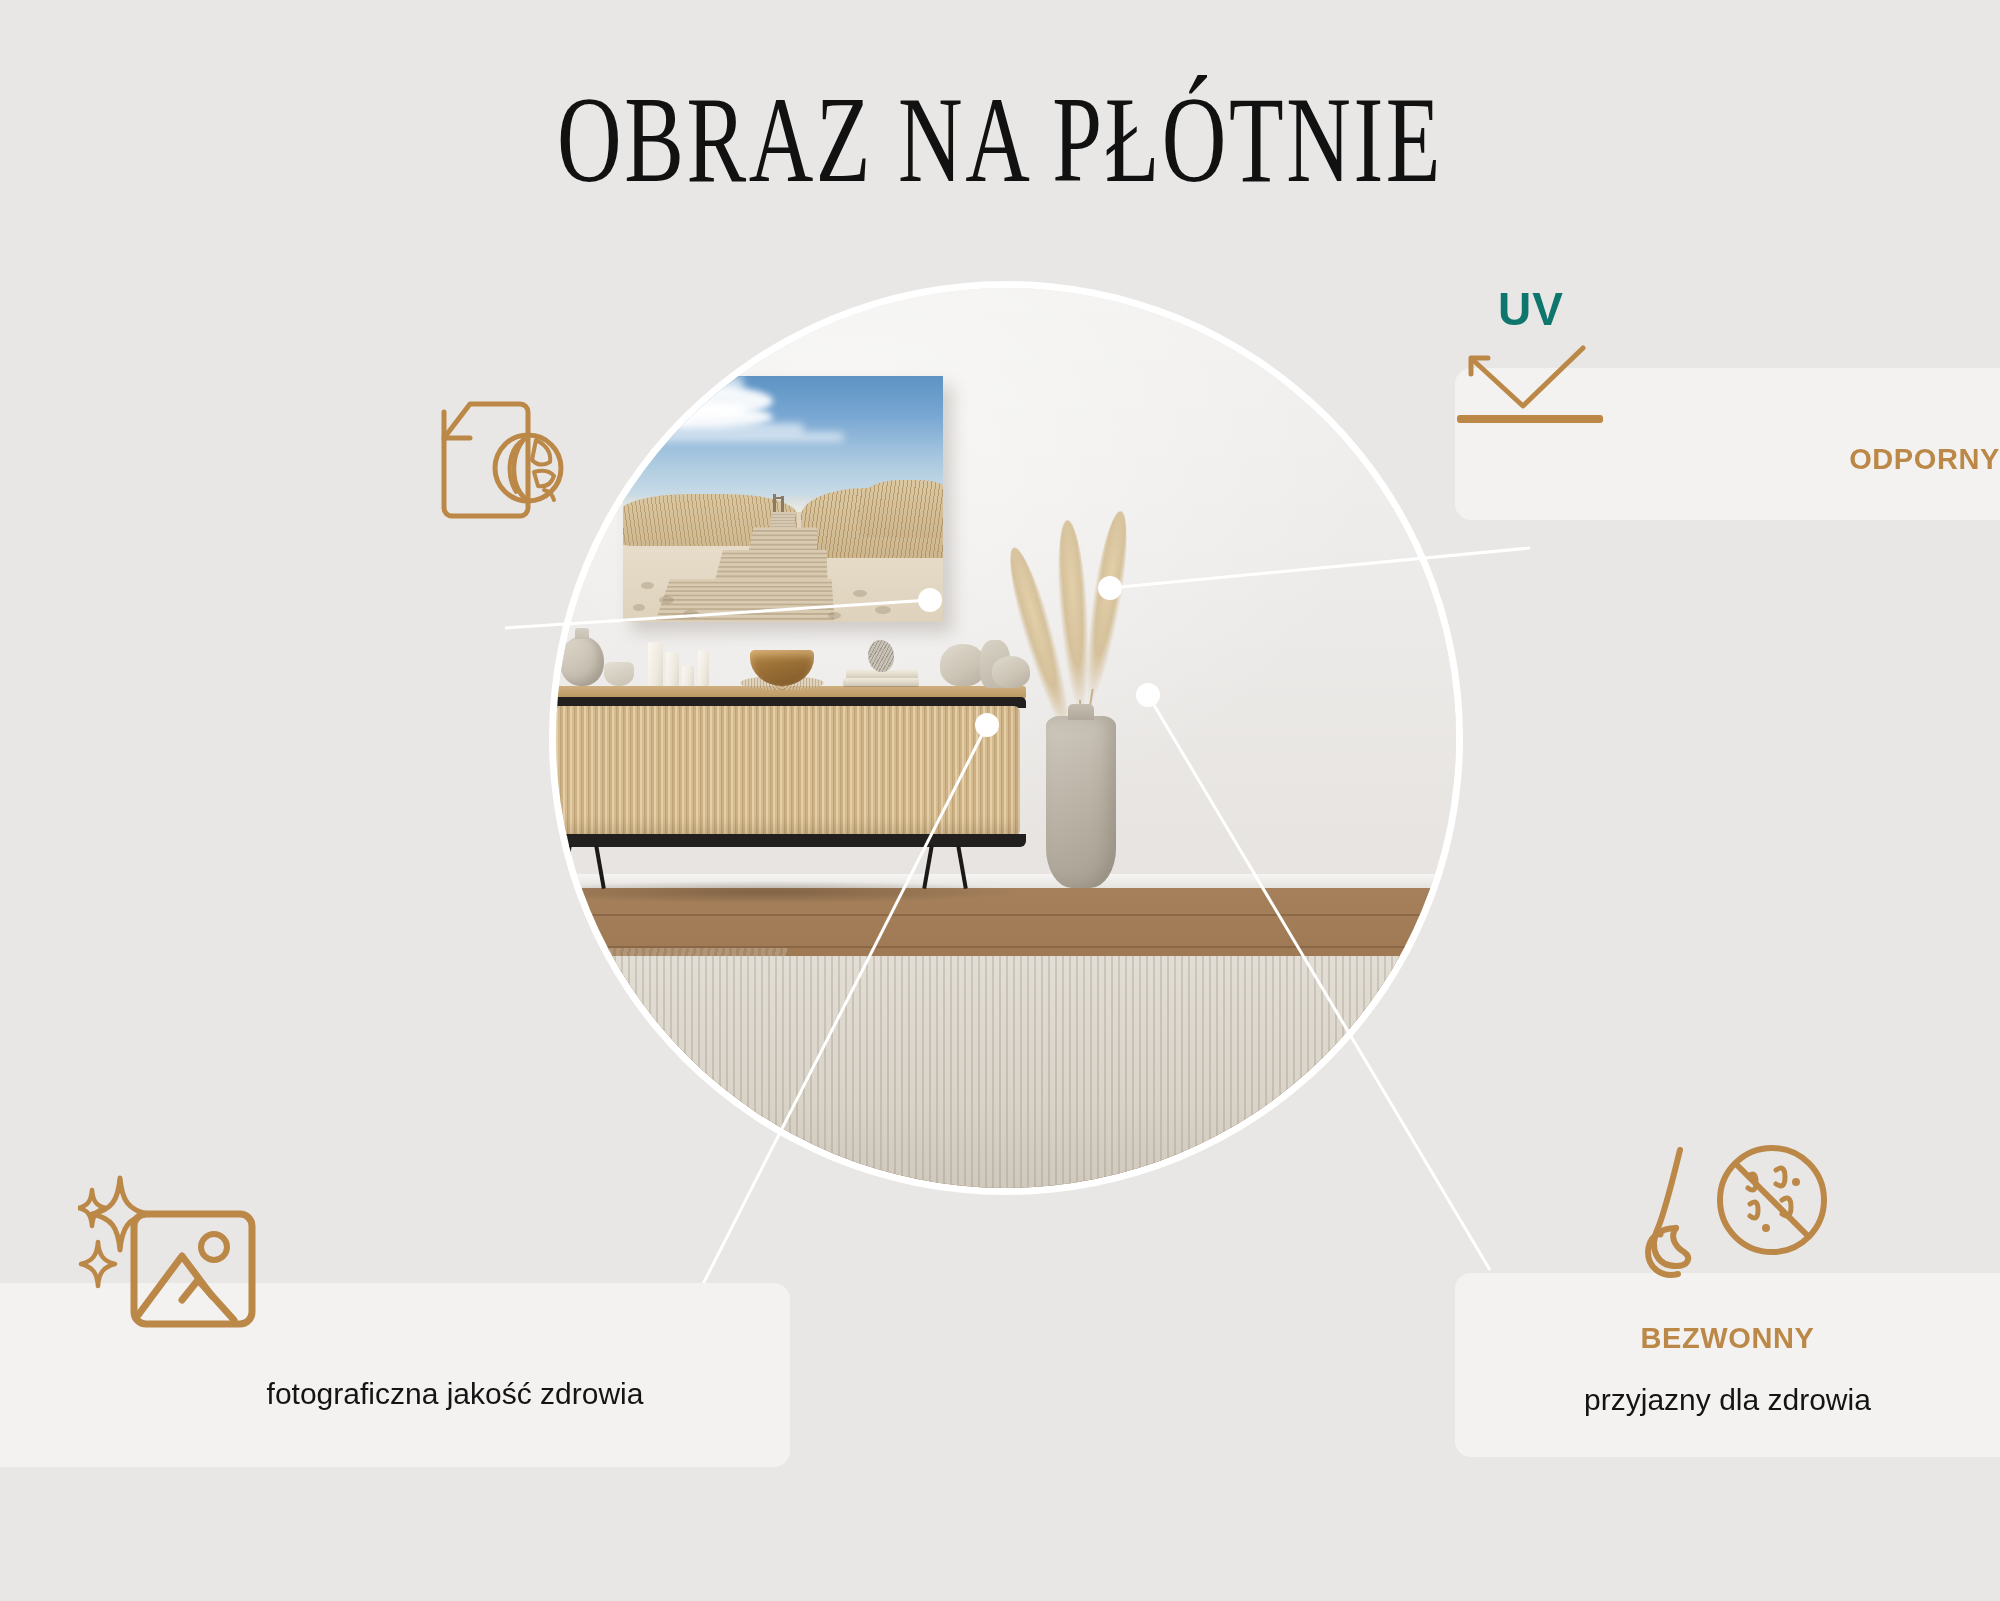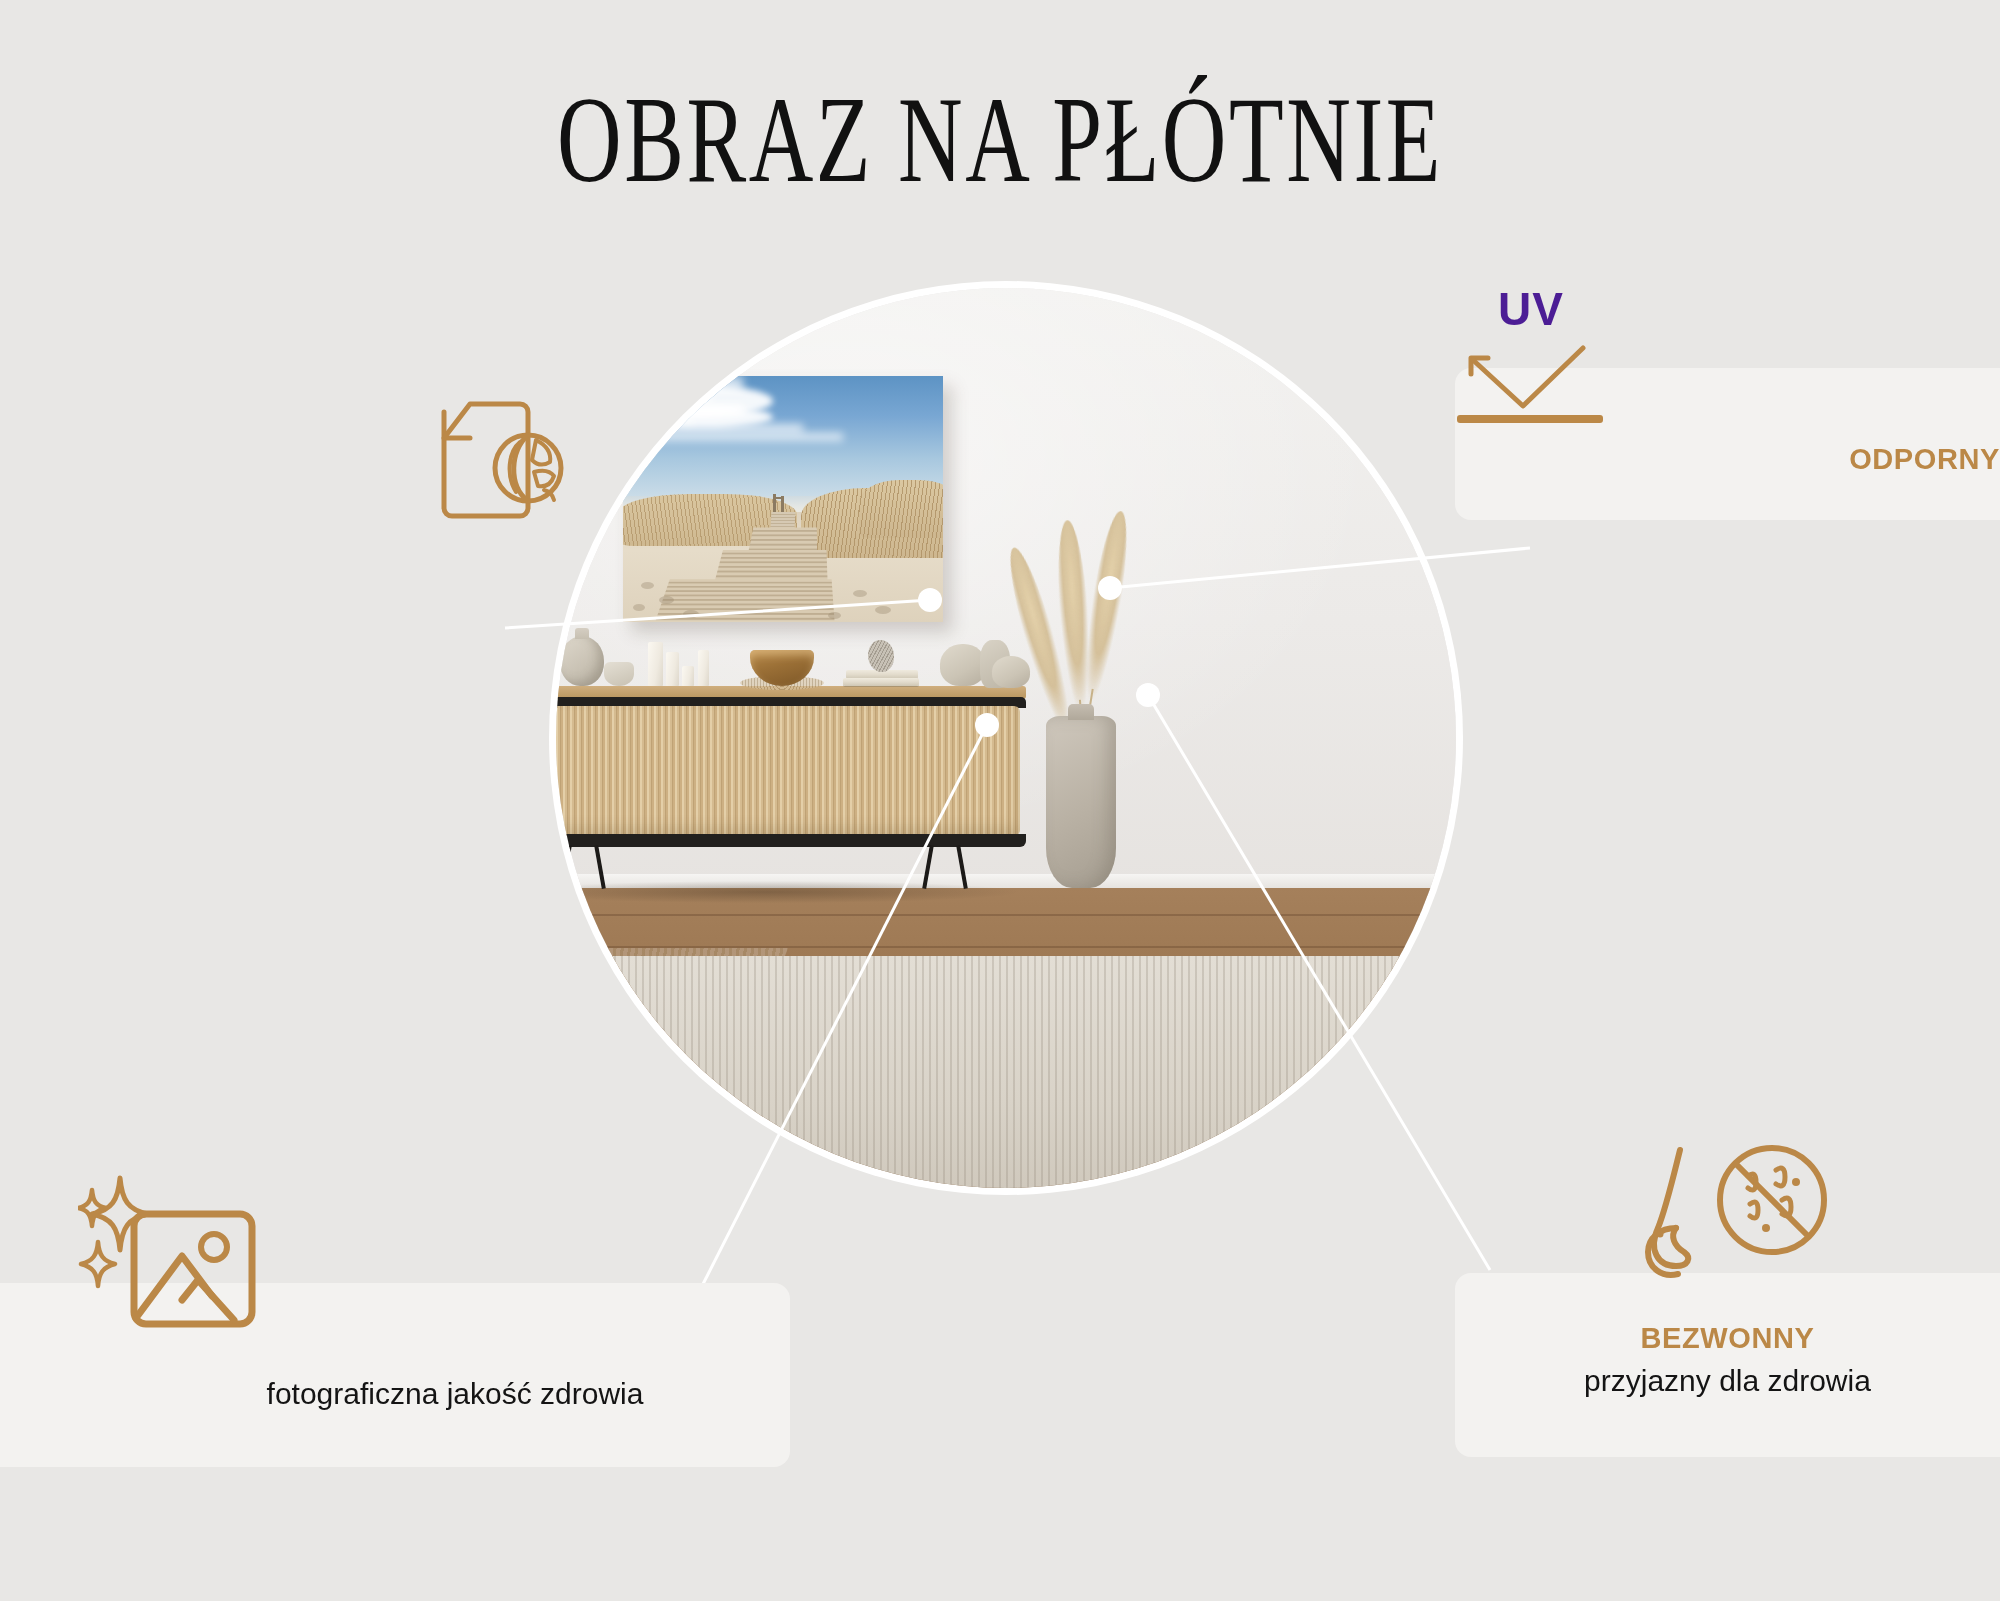--- a/index.html
+++ b/index.html
@@ -242,21 +242,21 @@
     font-size:29px; font-weight:700; letter-spacing:.6px;
     color:#bb8847; text-align:center;
   }
   .card-sub {
     font-size:30px; color:#141414; text-align:center; margin-top:3px;
   }
 
   
   .icon-box { position:absolute; }
   .uv-text {
-    position:absolute; font-size:46px; font-weight:700; color:#4c1d95;
+    position:absolute; font-size:46px; font-weight:700; color:#0f766e;
     letter-spacing:1px; font-family:"Liberation Sans", sans-serif;
   }
 </style>
 </head>
 <body>
 
 <div class="stage">
 
   <div class="title">OBRAZ NA PŁÓTNIE</div>
 
@@ -399,21 +399,21 @@
       <path d="M58 150 L104 88 L134 128" fill="none" stroke="#bb8847" stroke-width="7" stroke-linecap="round" stroke-linejoin="round"></path>
       <path d="M104 132 L120 112 L156 152" fill="none" stroke="#bb8847" stroke-width="7" stroke-linecap="round" stroke-linejoin="round"></path>
       <path d="M42 10 C44 32 50 42 70 46 C50 50 44 60 42 82 C40 60 34 50 14 46 C34 42 40 32 42 10 Z" fill="none" stroke="#bb8847" stroke-width="5" stroke-linejoin="round"></path>
       <path d="M14 22 C15 33 18 38 28 40 C18 42 15 47 14 58 C13 47 10 42 0 40 C10 38 13 33 14 22 Z" fill="none" stroke="#bb8847" stroke-width="4.5" stroke-linejoin="round"></path>
       <path d="M20 74 C21 87 25 93 37 96 C25 99 21 105 20 118 C19 105 15 99 3 96 C15 93 19 87 20 74 Z" fill="none" stroke="#bb8847" stroke-width="4.5" stroke-linejoin="round"></path>
     </svg>
   </div>
 
   <div class="card right" style="left:1455px; top:1273px; width:545px; height:184px;">
     <div class="card-title" style="position:absolute; left:0; top:49px; width:545px;">BEZWONNY</div>
-    <div class="card-sub" style="position:absolute; left:0; top:88px; width:545px;">przyjazny dla zdrowia</div>
+    <div class="card-sub" style="position:absolute; left:0; top:107px; width:545px;">przyjazny dla zdrowia</div>
   </div>
   <div class="icon-box" style="left:1630px; top:1142px; width:210px; height:160px;">
     <svg width="210" height="160" viewBox="0 0 210 160">
       <path d="M50 8 C42 40 36 66 28 86 C18 108 28 124 46 124 C58 124 62 116 54 110 C44 104 40 94 46 86" fill="none" stroke="#bb8847" stroke-width="6" stroke-linecap="round" stroke-linejoin="round"></path>
       <path d="M46 86 C30 86 18 96 18 110 C18 126 32 136 48 132" fill="none" stroke="#bb8847" stroke-width="6" stroke-linecap="round"></path>
       <circle cx="30" cy="92" r="3.5" fill="#bb8847"></circle>
       <circle cx="142" cy="58" r="52" fill="none" stroke="#bb8847" stroke-width="6"></circle>
       <line x1="106" y1="22" x2="178" y2="94" stroke="#bb8847" stroke-width="6" stroke-linecap="round"></line>
       <path d="M118 34 q8 -6 8 6 q0 12 -8 6" fill="none" stroke="#bb8847" stroke-width="5" stroke-linecap="round"></path>
       <path d="M120 62 q8 -6 8 6 q0 12 -8 6" fill="none" stroke="#bb8847" stroke-width="5" stroke-linecap="round"></path>

